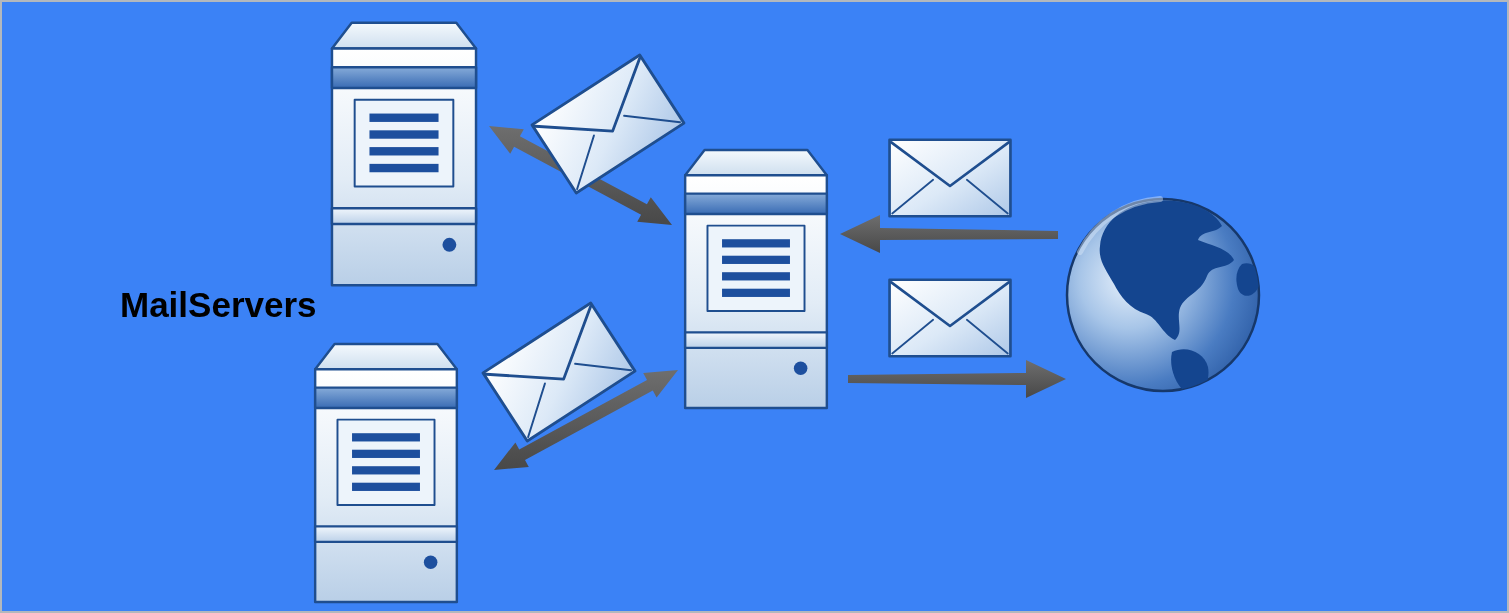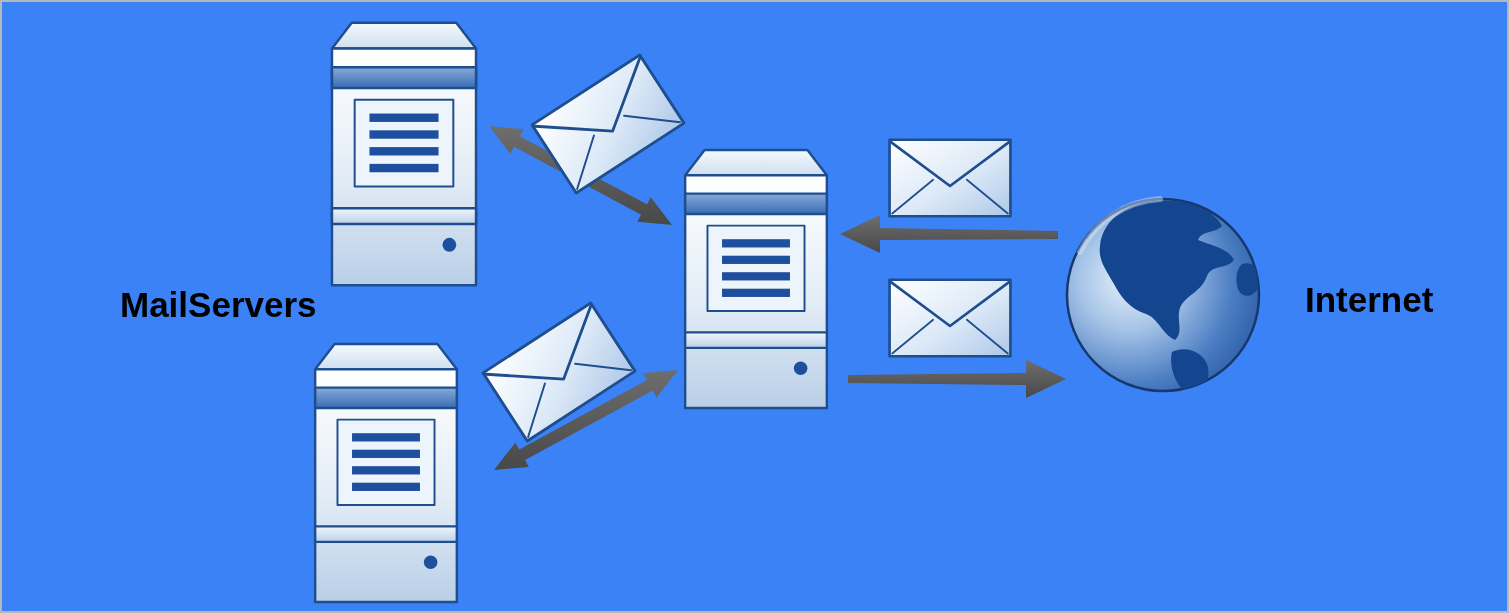--- a/index.html
+++ b/index.html
@@ -126,14 +126,13 @@
                  C1128,307 1118,294 1112,282 C1104,268 1096,258 1098,244 Z"></path>
         <path d="M1224,210 C1236,206 1248,214 1251,226 C1244,234 1230,228 1224,219 Z"></path>
         <path d="M1240,262 C1252,258 1260,270 1257,284 C1252,296 1240,297 1236,287 C1233,277 1234,268 1240,262 Z"></path>
         <path d="M1170,350 C1184,343 1202,350 1206,365 C1209,381 1198,397 1188,393 C1176,388 1166,367 1170,350 Z"></path>
       </g>
       <path d="M1078,250 A96,96 0 0 1 1158,197" stroke="#dbe9f8" stroke-width="6" fill="none" opacity="0.45" stroke-linecap="round"></path>
     </g>
   </svg>
 
   <div class="diagram-label label-mailservers">MailServers</div>
-  <div class="diagram-label label-internet">Internet</div>
 </div>
 
 </body></html>

